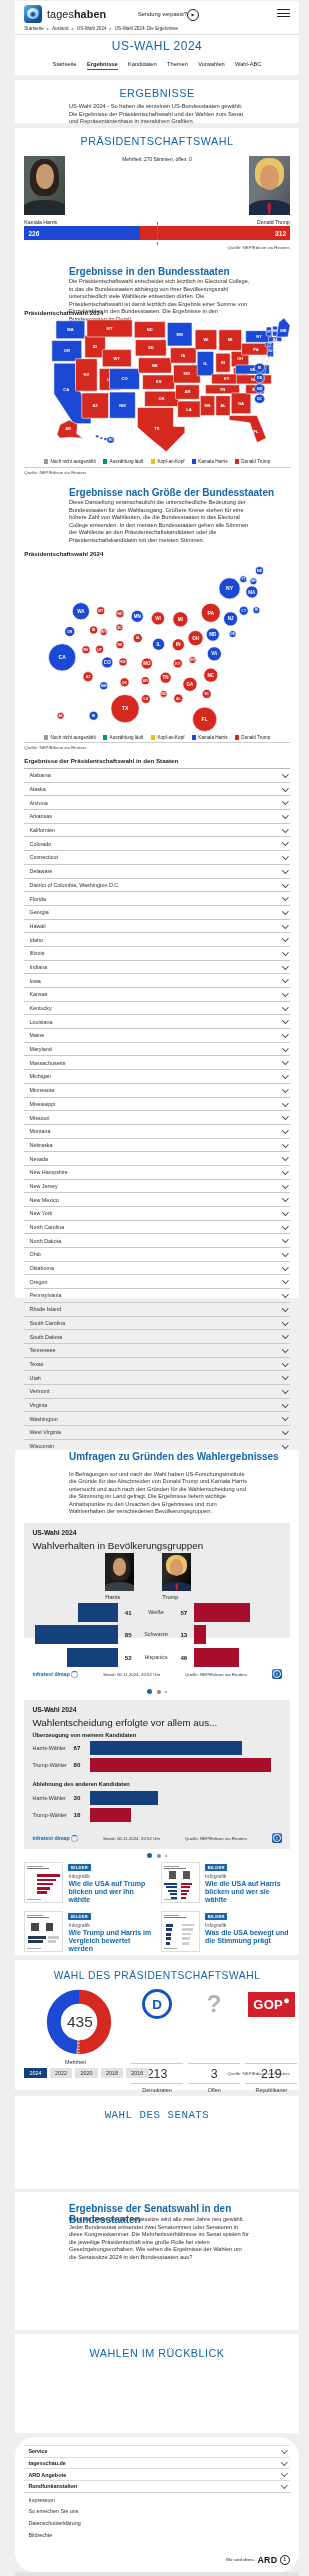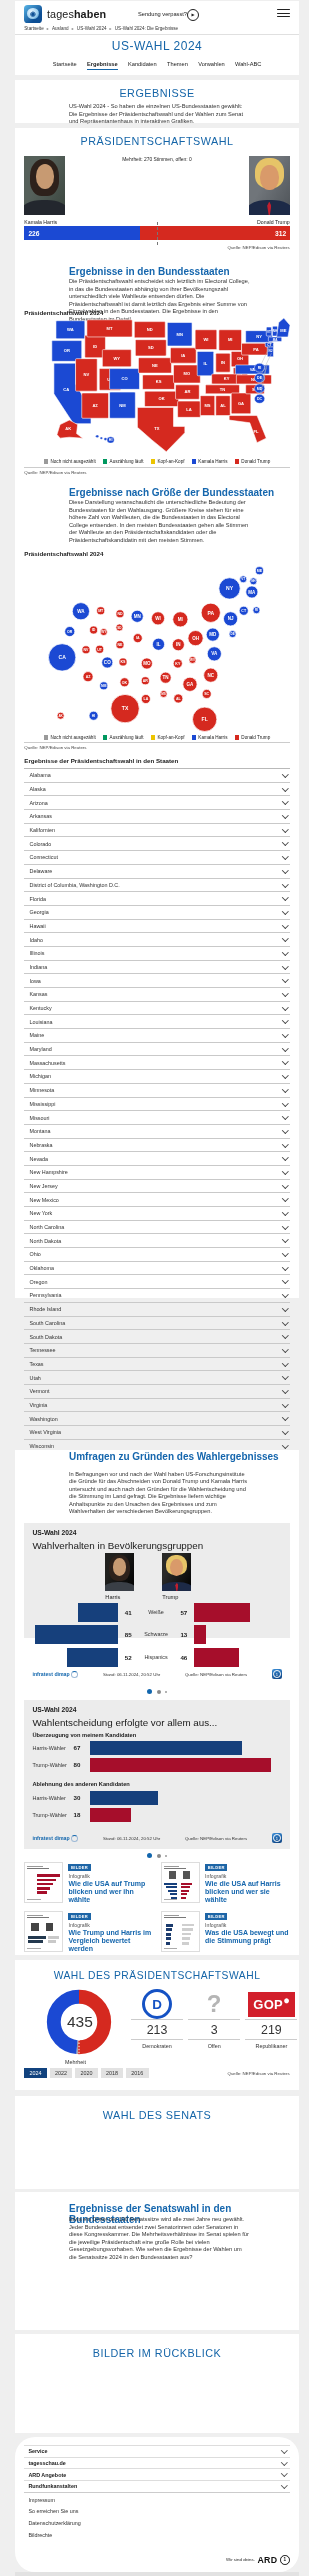--- a/index.html
+++ b/index.html
@@ -81,21 +81,21 @@
   
   .teasers{position:absolute;left:9.3px;width:266px;display:grid;grid-template-columns:1fr 1fr;column-gap:7.2px;row-gap:7.2px;}
   .teaser{display:flex;gap:5.2px;cursor:pointer;}
   .thumb{width:37px;height:39px;background:#fff;border:0.5px solid #ddd;position:relative;flex:none;overflow:hidden;}
   .badge{display:inline-block;background:#1d65a6;color:#fff;font-size:4.1px;font-weight:700;padding:1px 2.6px;letter-spacing:0.3px;}
   .t-kick{font-size:5.2px;color:#555;margin:1.5px 0 1px;}
   .t-title{font-size:7px;line-height:8.2px;font-weight:700;color:#1566ad;}
   
   .donut-num{position:absolute;font-size:15.5px;color:#333;font-weight:400;}
   .house-col{width:52px;text-align:center;}
-  .house-col .num{font-size:12.4px;color:#333;border-top:0.5px solid #ccc;border-bottom:0.5px solid #ccc;padding:2.6px 0;}
+  .house-col .num{font-size:12.4px;color:#333;border-top:0.5px solid #ccc;border-bottom:0.5px solid #ccc;padding:2.6px 0;margin-top:44px;}
   .house-col .lab{font-size:5.4px;color:#333;padding-top:2.6px;}
   .dlogo{width:24px;height:24px;border-radius:50%;border:3.6px solid #1552c4;color:#1552c4;font-weight:800;font-size:13.4px;display:flex;align-items:center;justify-content:center;margin:0 auto;background:#fff;}
   .qmark{font-size:24px;color:#b5b5b5;font-weight:800;line-height:24px;}
   .goplogo{width:47px;height:25px;background:#d21f2b;color:#fff;font-weight:800;font-size:13px;display:flex;align-items:center;justify-content:center;margin:0 auto;letter-spacing:0.3px;}
   .goplogo i{font-style:normal;font-size:4.6px;margin-left:1px;margin-top:-7.2px;}
   .ytabs{position:absolute;left:9.3px;display:flex;gap:3.1px;}
   .ytab{font-size:5.4px;padding:2.1px 5.2px;background:#e2e2e2;color:#333;cursor:pointer;}
   .ytab.active{background:#11427e;color:#fff;}
   
   .f-row{height:10.6px;border-top:0.5px solid #ddd;display:flex;align-items:center;justify-content:space-between;padding:0 4.1px;cursor:pointer;}
@@ -891,30 +891,30 @@
         <div class="ytab active">2024</div>
         <div class="ytab">2022</div>
         <div class="ytab">2020</div>
         <div class="ytab">2018</div>
         <div class="ytab">2016</div>
       </div>
     <div class="quelle" style="position:absolute;right:9.3px;top:111px;">Quelle: NEP/Edison via Reuters</div>
   </div>
 
   <div class="card" style="top:2096px;height:93px;">
-    <div class="sec-head" style="position:absolute;top:13.4px;width:100%;">WAHL DES SENATS</div>
+    <div class="sec-head" style="position:absolute;top:13.4px;width:100%;font-family:Liberation Mono, monospace;">WAHL DES SENATS</div>
   </div>
 
   <div class="card" style="top:2192px;height:138px;">
     <div class="sub-head" style="position:absolute;left:54px;top:11.3px;">Ergebnisse der Senatswahl in den Bundesstaaten</div>
     <div class="body-text" style="position:absolute;left:54px;top:24px;width:181px;">Etwa ein Drittel der 100 Senatssitze wird alle zwei Jahre neu gewählt. Jeder Bundesstaat entsendet zwei Senatorinnen oder Senatoren in diese Kongresskammer. Die Mehrheitsverhältnisse im Senat spielen für die jeweilige Präsidentschaft eine große Rolle bei vielen Gesetzgebungsvorhaben. Wie sehen die Ergebnisse der Wahlen um die Senatssitze 2024 in den Bundesstaaten aus?</div>
   </div>
 
   <div class="card" style="top:2334px;height:99px;">
-    <div class="sec-head" style="position:absolute;top:13.4px;width:100%;">BILDER IM RÜCKBLICK</div>
+    <div class="sec-head" style="position:absolute;top:13.4px;width:100%;">WAHLEN IM RÜCKBLICK</div>
   </div>
 
   <div class="card" style="top:2437px;height:135px;border-radius:20px;">
     <div id="footAcc" style="position:absolute;left:9.3px;top:8.2px;width:266px;">
         <div class="f-row">
           <span class="fl">Service</span>
           <span class="chev"></span>
         </div>
         <div class="f-row">
           <span class="fl">tagesschau.de</span>

